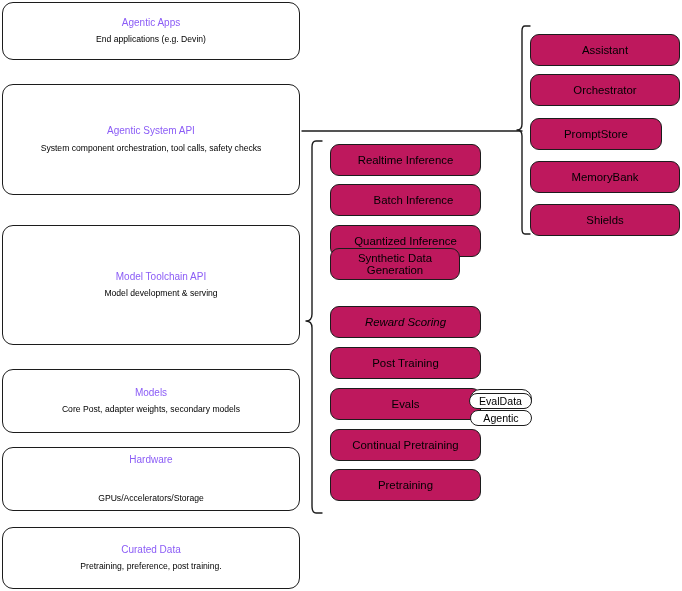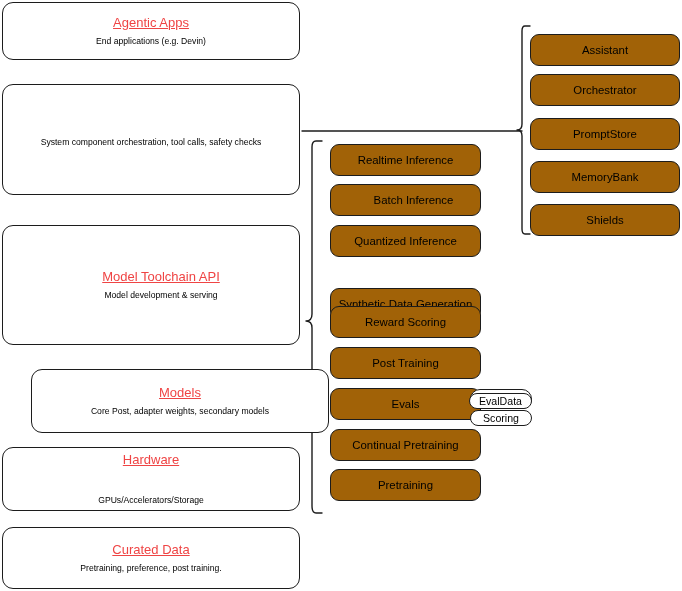--- a/index.html
+++ b/index.html
@@ -29,35 +29,34 @@
     border-radius: 11px;
     background: #ffffff;
     display: flex;
     flex-direction: column;
     align-items: center;
     justify-content: center;
     text-align: center;
     line-height: 1.25;
   }
   .box .title {
-    font-size: 13px;
-    color: #ef4444;
-    text-decoration: underline;
+    font-size: 10px;
+    color: #8b5cf6;
   }
   .box .subtitle {
     font-size: 8.6px;
     color: #000;
     margin-top: 5px;
   }
   .stack-box {
     position: absolute;
     box-sizing: border-box;
     border: 1.4px solid #1c1c1c;
     border-radius: 9px;
-    background: #a16207;
+    background: #be185d;
     display: flex;
     align-items: center;
     justify-content: center;
     text-align: center;
     font-size: 11.4px;
   }
   .pill {
     position: absolute;
     box-sizing: border-box;
     border: 1.4px solid #1c1c1c;
@@ -98,56 +97,57 @@
   <svg class="brace" style="left:300px; top:136px;" width="26" height="388">
     <path d="M 22 5 L 16 5 Q 12 5 12 11 L 12 178 Q 12 185 6 185 Q 12 185 12 192 L 12 370 Q 12 377 16 377 L 22 377"></path>
   </svg>
 
   <div class="box" style="left:2px; top:2px; width:298px; height:58px;">
     <div class="title">Agentic Apps</div>
     <div class="subtitle">End applications (e.g. Devin)</div>
   </div>
 
   <div class="box" style="left:2px; top:84px; width:298px; height:111px;">
+    <div class="title">Agentic System API</div>
     <div class="subtitle">System component orchestration, tool calls, safety checks</div>
   </div>
 
   <div class="box" style="left:2px; top:225px; width:298px; height:120px;padding-left:20px;">
     <div class="title">Model Toolchain API</div>
     <div class="subtitle">Model development &amp; serving</div>
   </div>
 
-  <div class="box" style="left:2px; top:369px; width:298px; height:64px;margin-left:29px;">
+  <div class="box" style="left:2px; top:369px; width:298px; height:64px;">
     <div class="title">Models</div>
     <div class="subtitle">Core Post, adapter weights, secondary models</div>
   </div>
 
   <div class="box" style="left:2px; top:447px; width:298px; height:64px;gap:22px;">
     <div class="title">Hardware</div>
     <div class="subtitle">GPUs/Accelerators/Storage</div>
   </div>
 
   <div class="box" style="left:2px; top:527px; width:298px; height:62px;">
     <div class="title">Curated Data</div>
     <div class="subtitle">Pretraining, preference, post training.</div>
   </div>
 
   <div class="stack-box" style="left:330px; top:144px; width:151px; height:32px;">Realtime Inference</div>
   <div class="stack-box" style="left:330px; top:184px; width:151px; height:32px;padding-left:16px;">Batch Inference</div>
   <div class="stack-box" style="left:330px; top:225px; width:151px; height:32px;text-align:center;">Quantized Inference</div>
-  <div class="stack-box" style="left:330px; top:248px; width:151px; height:32px;margin-top:40px;">Synthetic Data Generation</div>
-  <div class="stack-box" style="left:330px; top:306px; width:151px; height:32px;">Reward Scoring</div>
+  <div class="stack-box" style="left:330px; top:248px; width:130px; height:32px;">Synthetic Data Generation</div>
+  <div class="stack-box" style="left:330px; top:306px; width:151px; height:32px;font-style:italic;">Reward Scoring</div>
   <div class="stack-box" style="left:330px; top:388px; width:151px; height:32px;">Evals</div>
   <div class="stack-box" style="left:330px; top:347px; width:151px; height:32px;">Post Training</div>
   <div class="stack-box" style="left:330px; top:429px; width:151px; height:32px;">Continual Pretraining</div>
   <div class="stack-box" style="left:330px; top:469px; width:151px; height:32px;">Pretraining</div>
 
   <div class="pill" style="left:470px; top:389px; width:62px; height:20px;">Harness</div>
   <div class="pill" style="left:469px; top:393px; width:63px; height:16px;">EvalData</div>
-  <div class="pill" style="left:470px; top:410px; width:62px; height:16px;">Scoring</div>
+  <div class="pill" style="left:470px; top:410px; width:62px; height:16px;">Agentic</div>
 
   <div class="stack-box" style="left:530px; top:34px; width:150px; height:32px;">Assistant</div>
   <div class="stack-box" style="left:530px; top:74px; width:150px; height:32px;">Orchestrator</div>
-  <div class="stack-box" style="left:530px; top:118px; width:150px; height:32px;">PromptStore</div>
+  <div class="stack-box" style="left:530px; top:118px; width:132px; height:32px;">PromptStore</div>
   <div class="stack-box" style="left:530px; top:161px; width:150px; height:32px;">MemoryBank</div>
   <div class="stack-box" style="left:530px; top:204px; width:150px; height:32px;">Shields</div>
 
 </div>
 
 </body></html>

